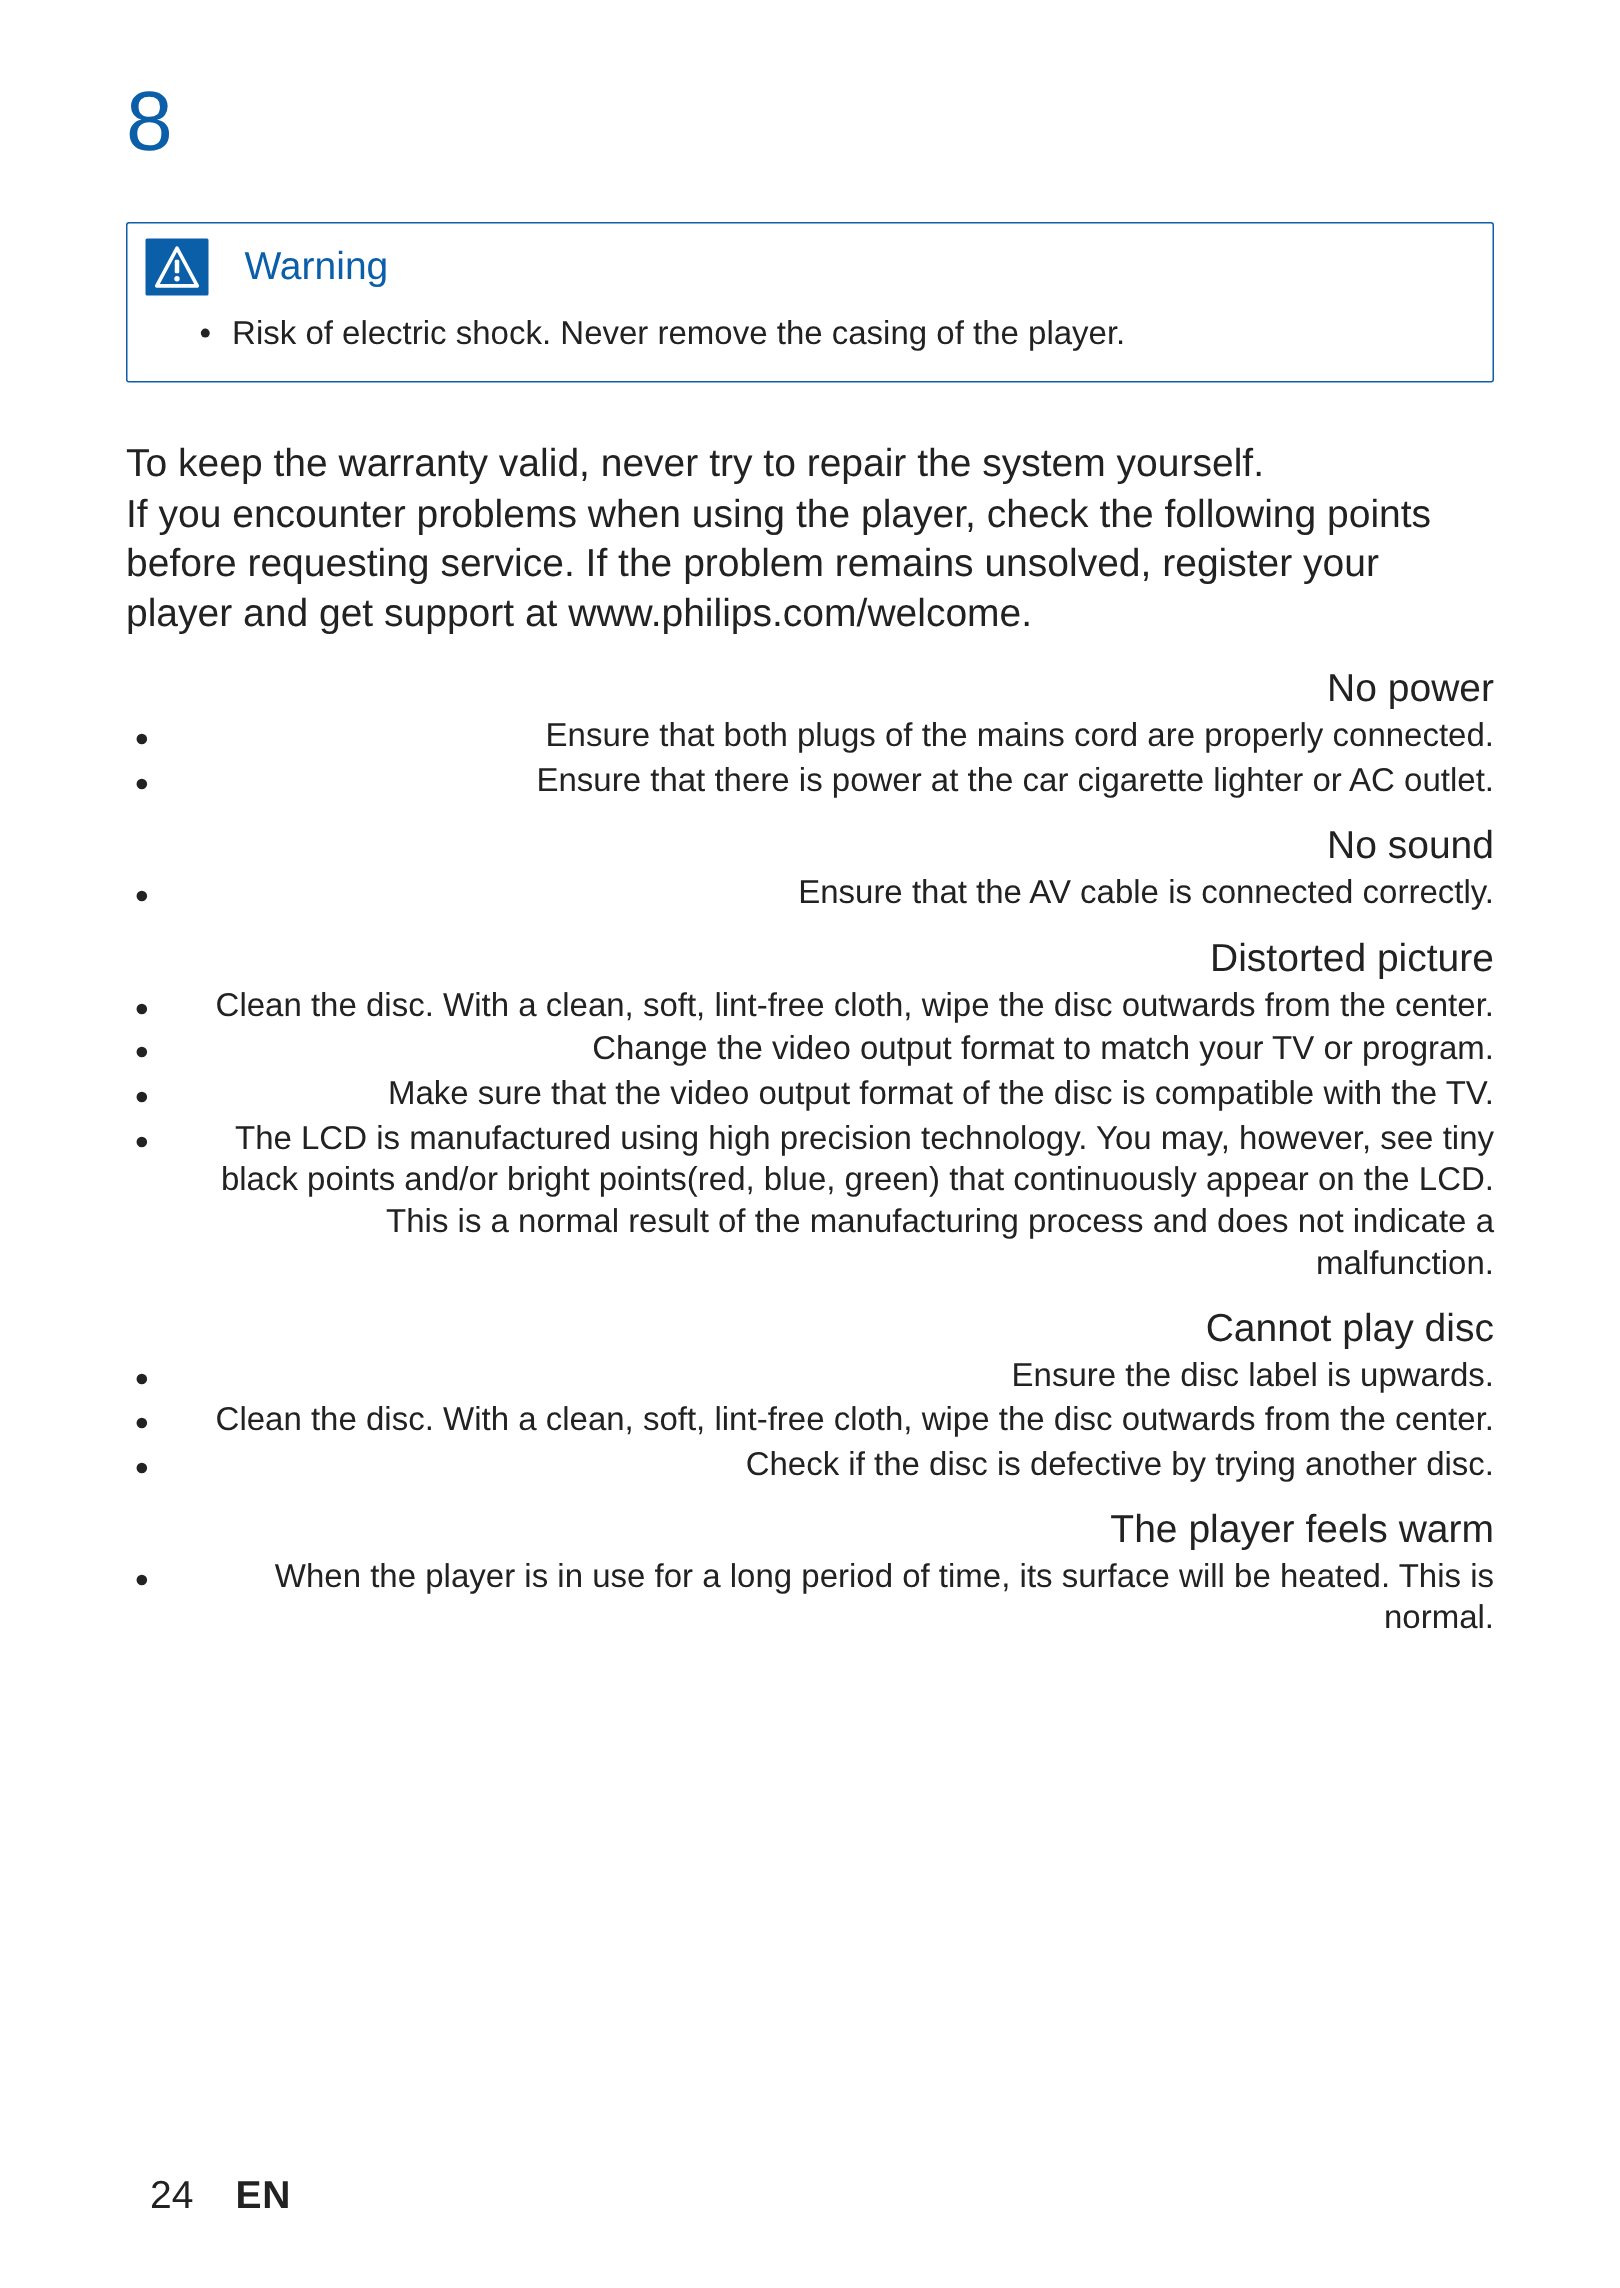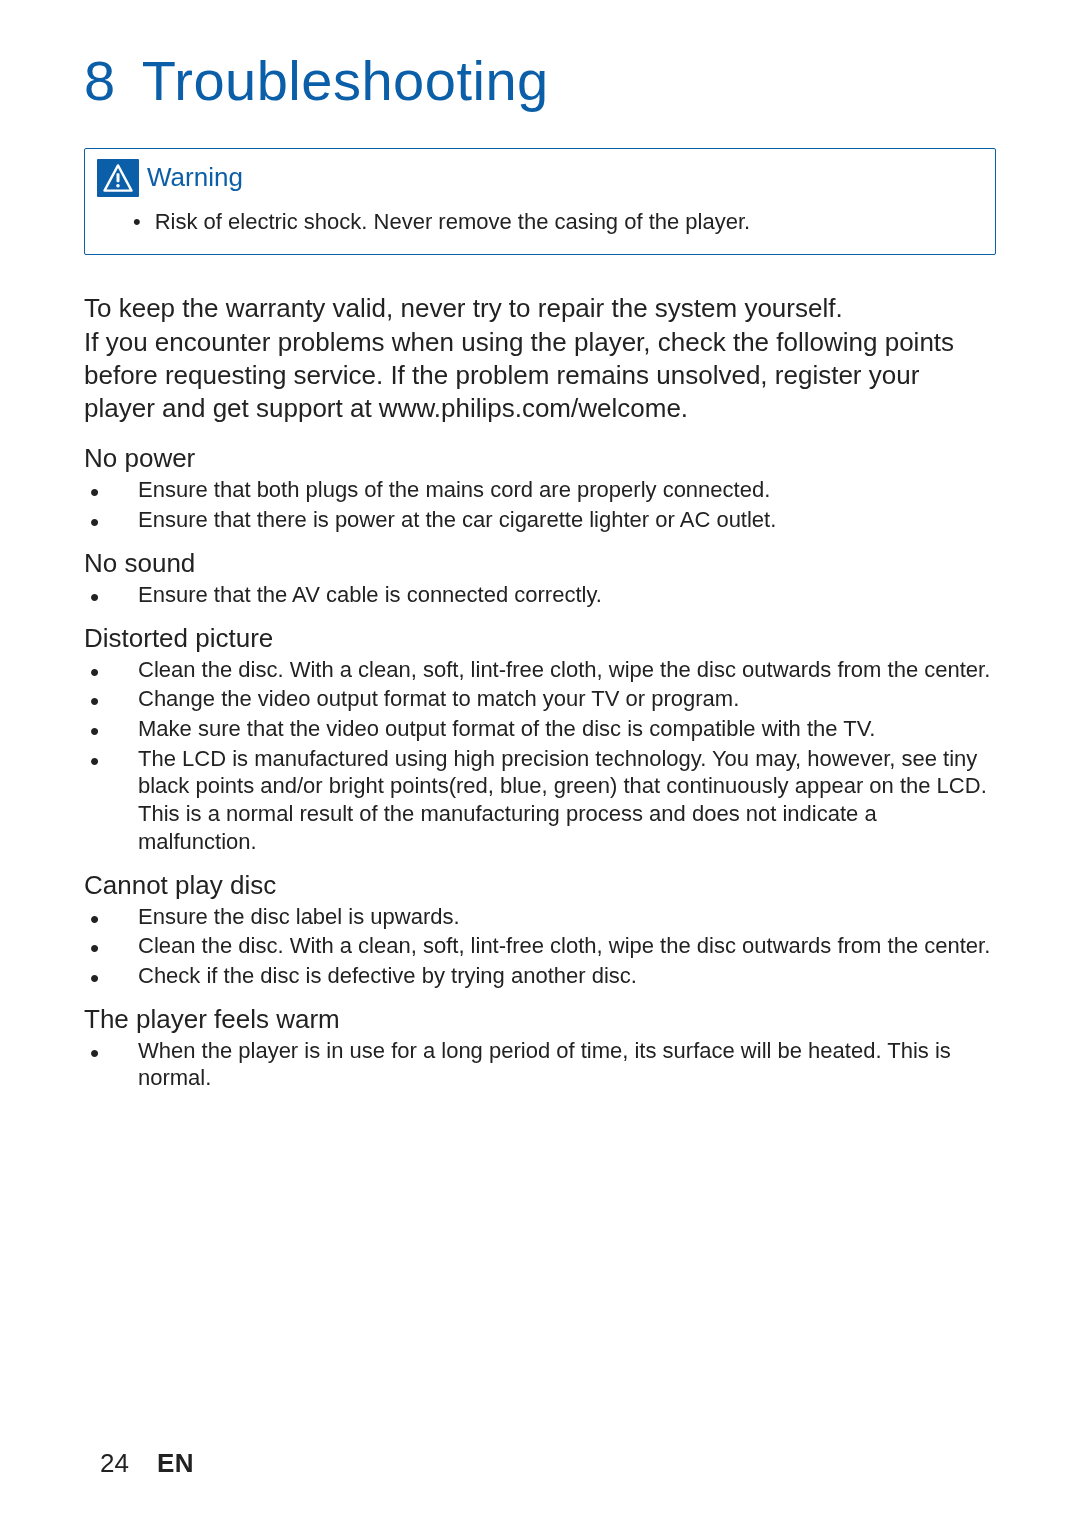--- a/index.html
+++ b/index.html
@@ -36,21 +36,21 @@
   }
   .warning-box {
     border: 1px solid #0b5ea8;
     border-radius: 2px;
     margin-bottom: 30px;
     padding-bottom: 18px;
   }
   .warning-header {
     display: flex;
     align-items: center;
-    gap: 8px;
+    gap: 24px;
     padding: 10px 12px 8px 12px;
     text-align: center;
   }
   .warning-icon-wrap {
     width: 42px;
     height: 38px;
     background: #0b5ea8;
     display: flex;
     align-items: center;
     justify-content: center;
@@ -79,20 +79,21 @@
     flex: 0 0 auto;
   }
   .intro {
     font-size: 26px;
     line-height: 1.28;
     margin-bottom: 18px;
     margin-top: 37px;
   }
   .section {
     margin-bottom: 14px;
+    text-align: right;
   }
   .section-title {
     font-size: 26px;
     font-weight: 400;
     margin: 0 0 2px 0;
   }
   .bullets {
     list-style: none;
     margin: 0;
     padding: 0;
@@ -124,21 +125,20 @@
   .footer .pagenum { font-weight: 400; }
   .footer .lang { font-weight: 700; letter-spacing: 0.5px; }
 </style>
 </head>
 <body>
 
 <div class="page">
 
   <h1 class="chapter-heading">
     <span class="chapter-number">8</span>
-    <span class="chapter-title">Troubleshooting</span>
   </h1>
 
   <div class="warning-box">
     <div class="warning-header">
       <span class="warning-icon-wrap">
         <svg viewBox="0 0 100 100">
           <polygon points="50,8 95,92 5,92" fill="none" stroke="#ffffff" stroke-width="8" stroke-linejoin="round"></polygon>
           <rect x="45" y="34" width="10" height="30" fill="#ffffff" rx="3"></rect>
           <circle cx="50" cy="76" r="6" fill="#ffffff"></circle>
         </svg>

